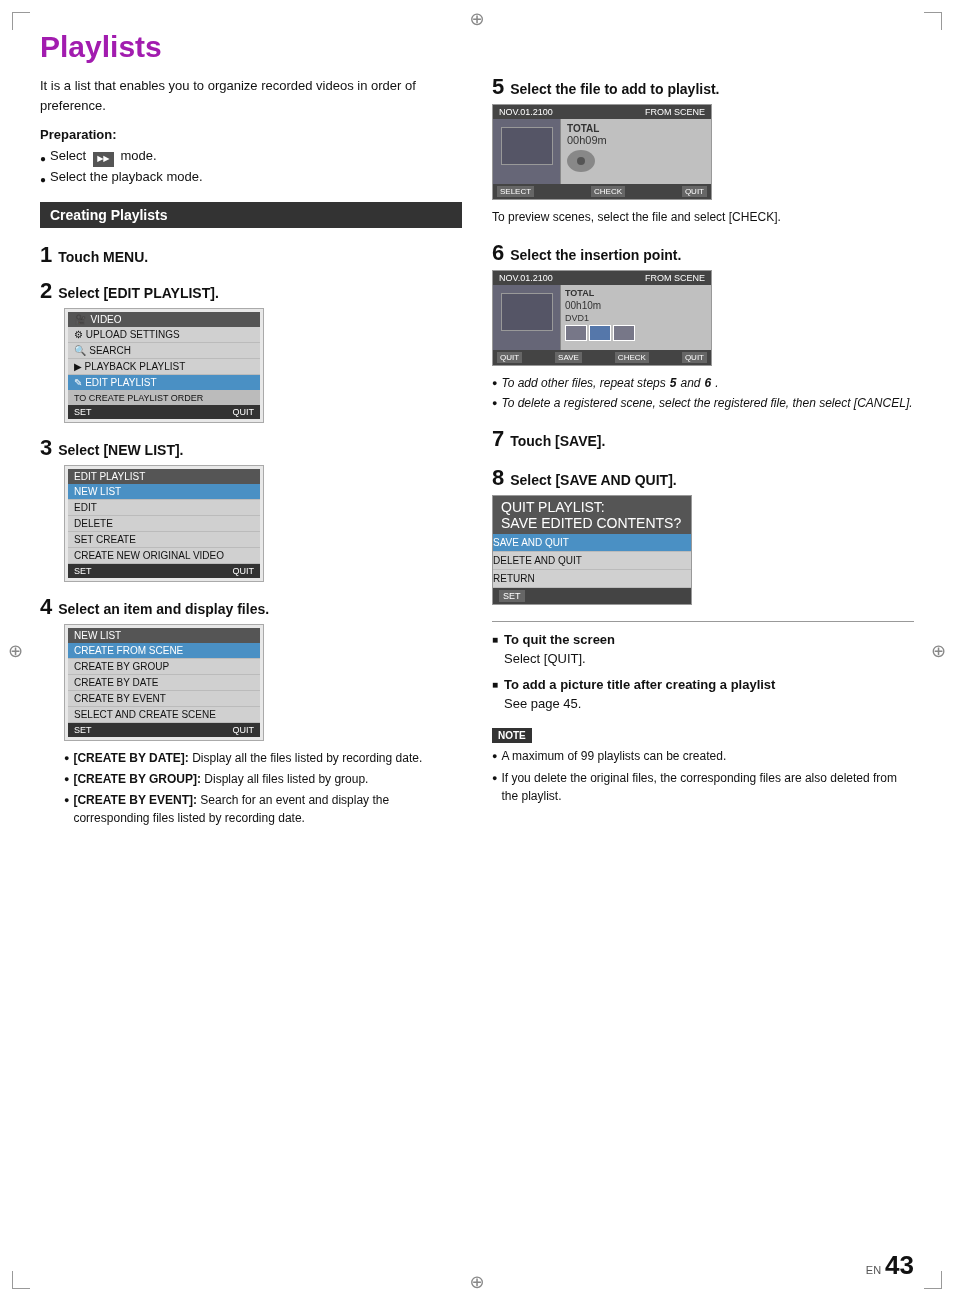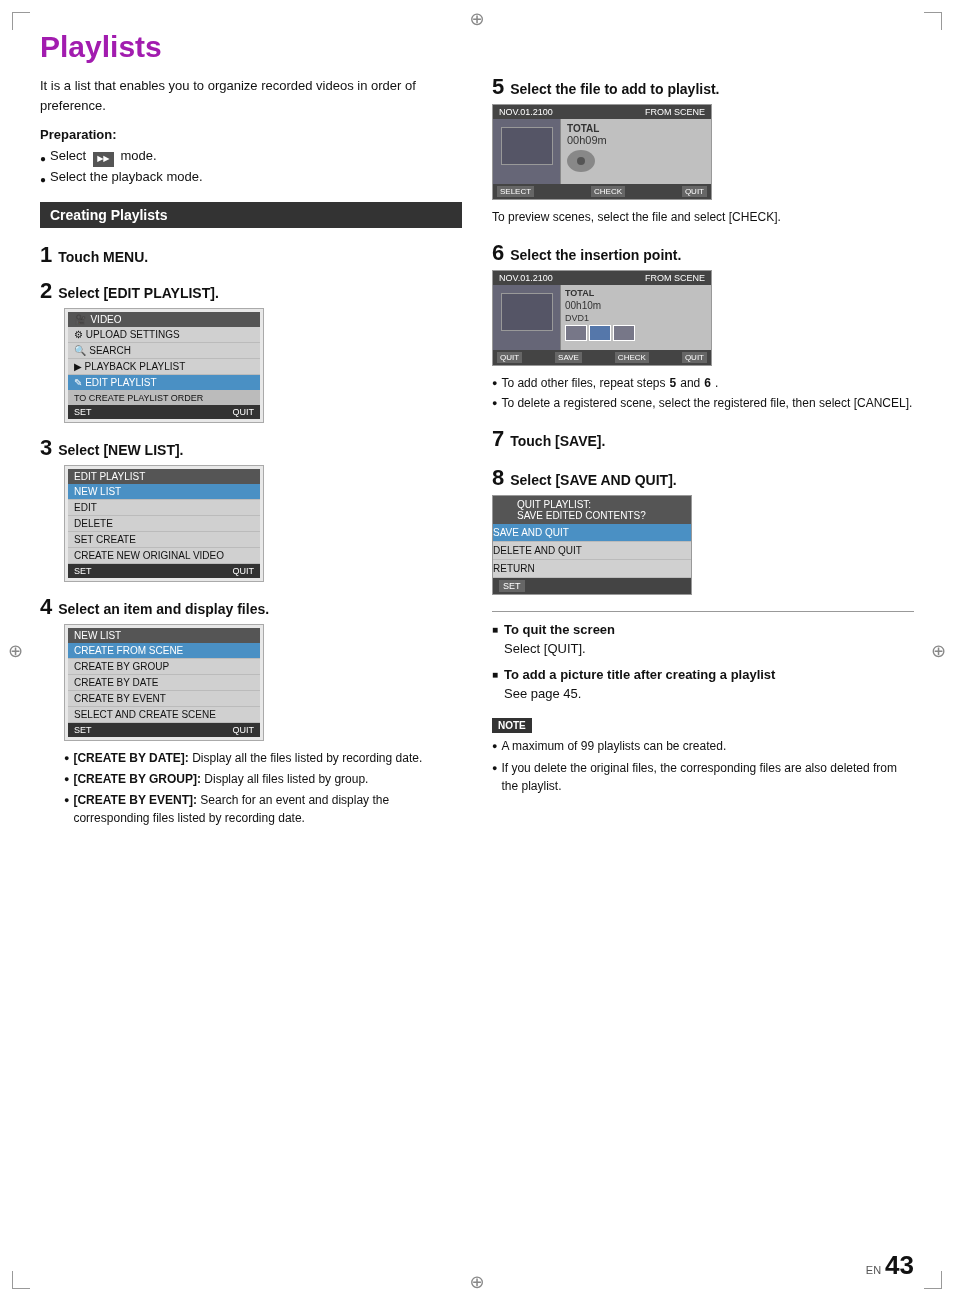--- a/index.html
+++ b/index.html
@@ -232,20 +232,21 @@
       margin-top: 4px;
     }
 
     .right-bullet {
       font-size: 12px;
       line-height: 1.5;
       display: flex;
       align-items: flex-start;
       gap: 4px;
       margin-bottom: 2px;
+      font-style: italic;
     }
 
     .right-bullet::before {
       content: "●";
       font-size: 9px;
       margin-top: 3px;
       flex-shrink: 0;
     }
 
     
@@ -325,22 +326,22 @@
       background: #ccc;
       border: 1px solid #999;
       width: 200px;
       font-size: 10px;
       margin-bottom: 8px;
     }
 
     .save-menu-header {
       background: #555;
       color: #fff;
-      padding: 3px 24px;
-      font-size: 10px;
+      padding: 3px 8px;
+      font-size: 14px;
     }
 
     .save-menu-item {
       padding: 3px 0;
       background: #d0d0d0;
       border-bottom: 1px solid #bbb;
       font-size: 10px;
     }
 
     .save-menu-item.active {

